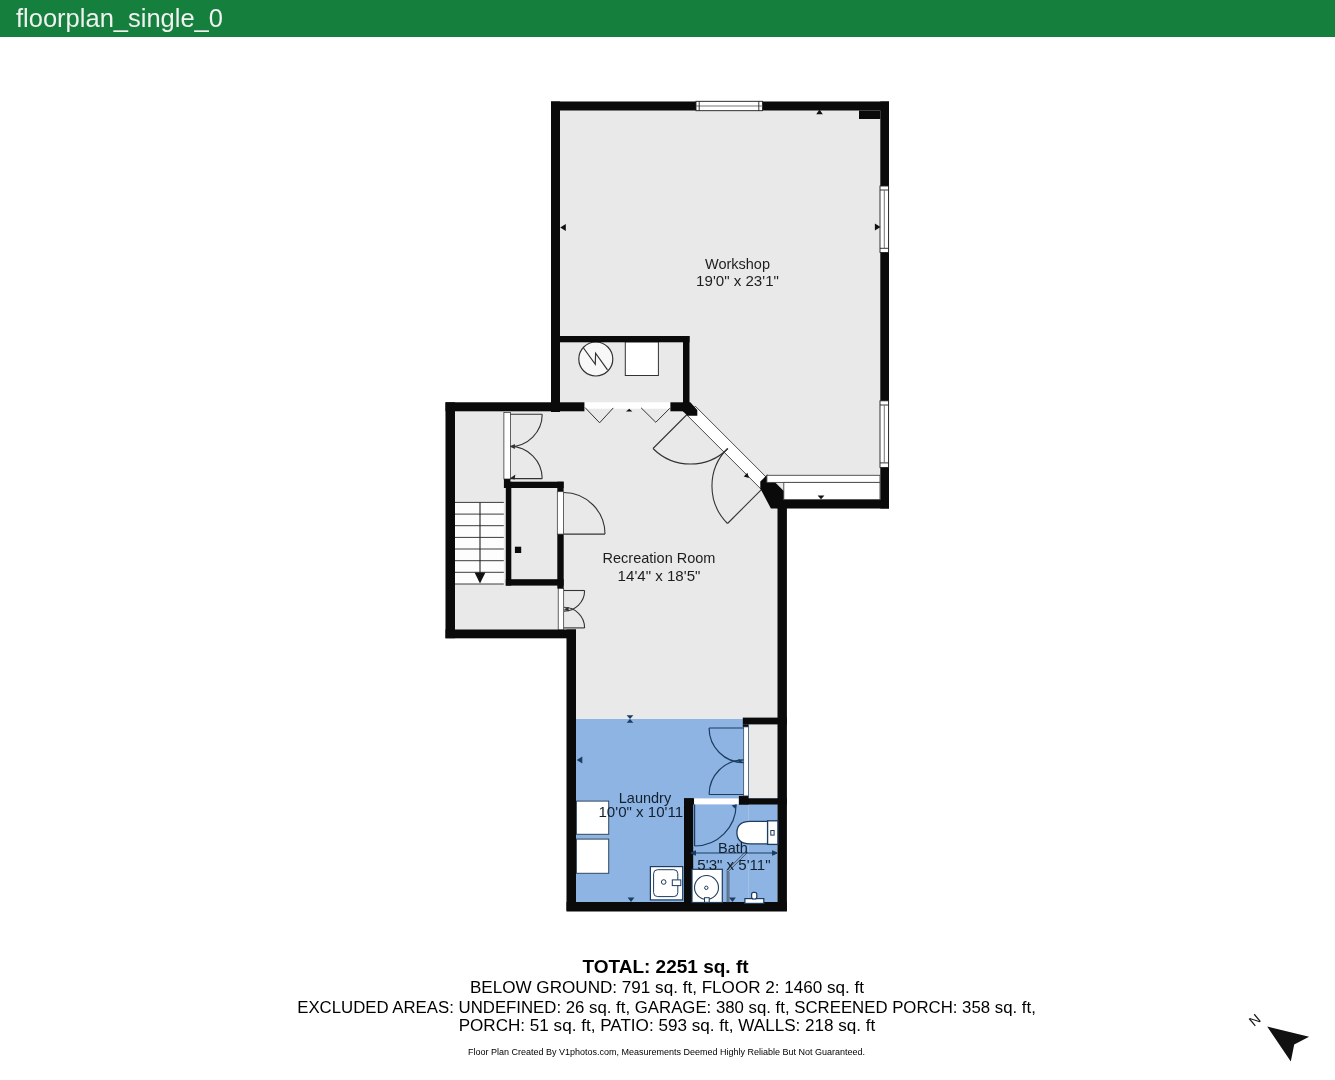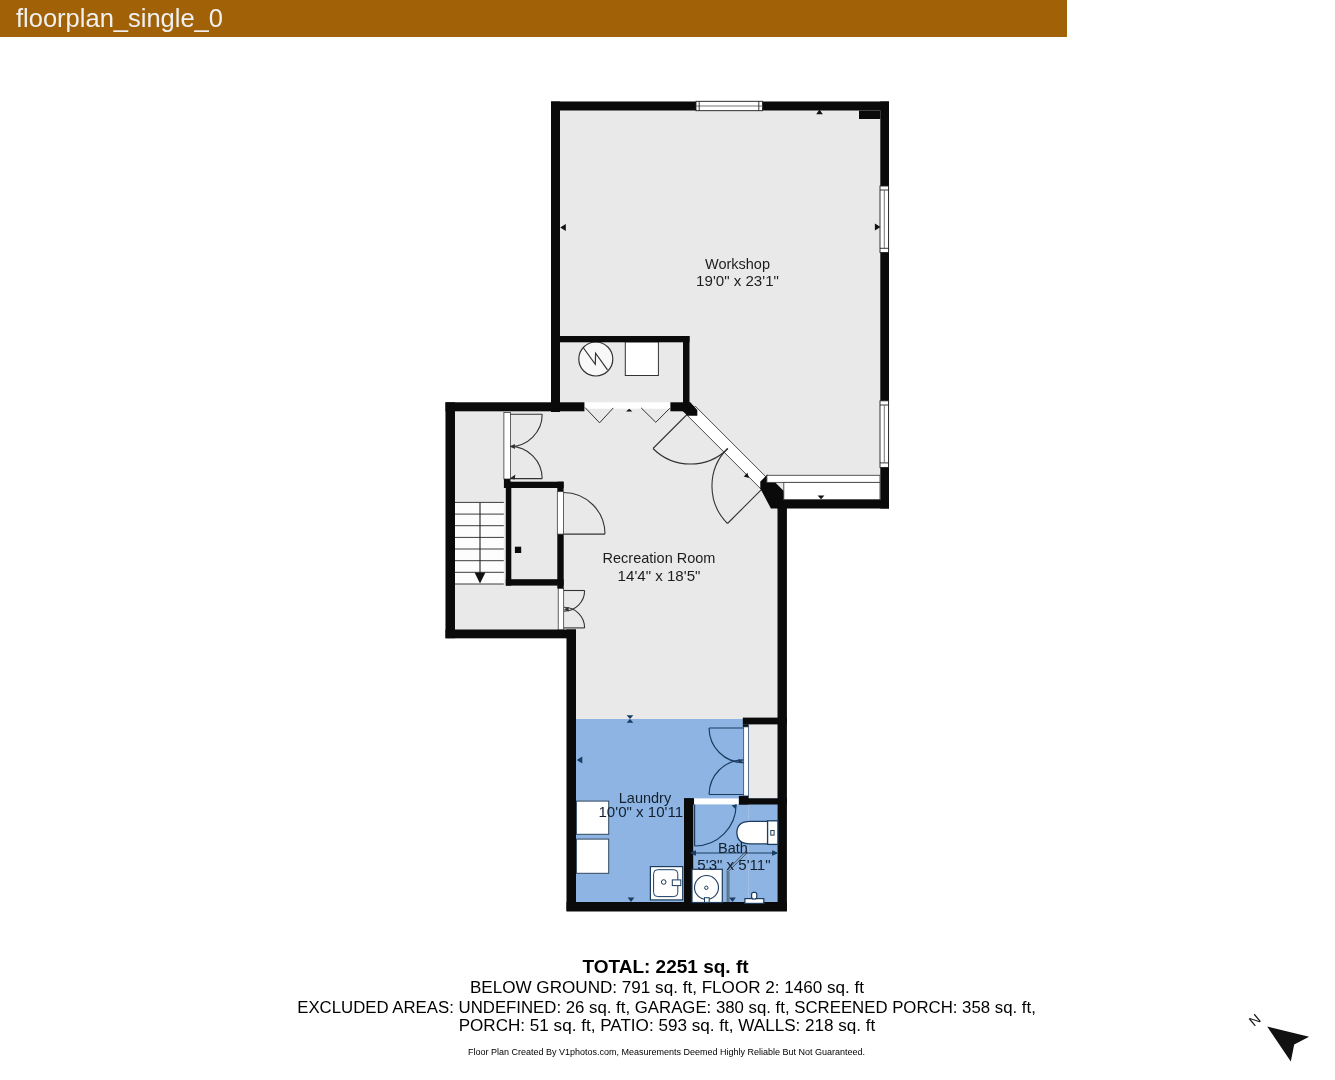--- a/index.html
+++ b/index.html
@@ -1,17 +1,17 @@
 <!DOCTYPE html>
 <html><head>
 <meta charset="utf-8">
 <style>
   html,body{margin:0;padding:0;background:#fff;width:1335px;height:1080px;overflow:hidden;}
   .page{position:absolute;left:0;top:0;width:1335px;height:1080px;font-family:"Liberation Sans",sans-serif;}
-  .topbar{position:absolute;left:0;top:0;width:1067px;height:37px;background:#a16207;}
+  .topbar{position:absolute;left:0;top:0;width:1335px;height:37px;background:#15803d;}
   .topbar span{position:absolute;left:16px;top:0;line-height:37px;font-size:25.5px;color:#f0f0f0;}
   svg{position:absolute;left:0;top:0;}
   text{font-family:"Liberation Sans",sans-serif;}
 </style>
 </head>
 <body>
 <div class="page">
 
 <div class="topbar">
       <span>floorplan_single_0</span>

